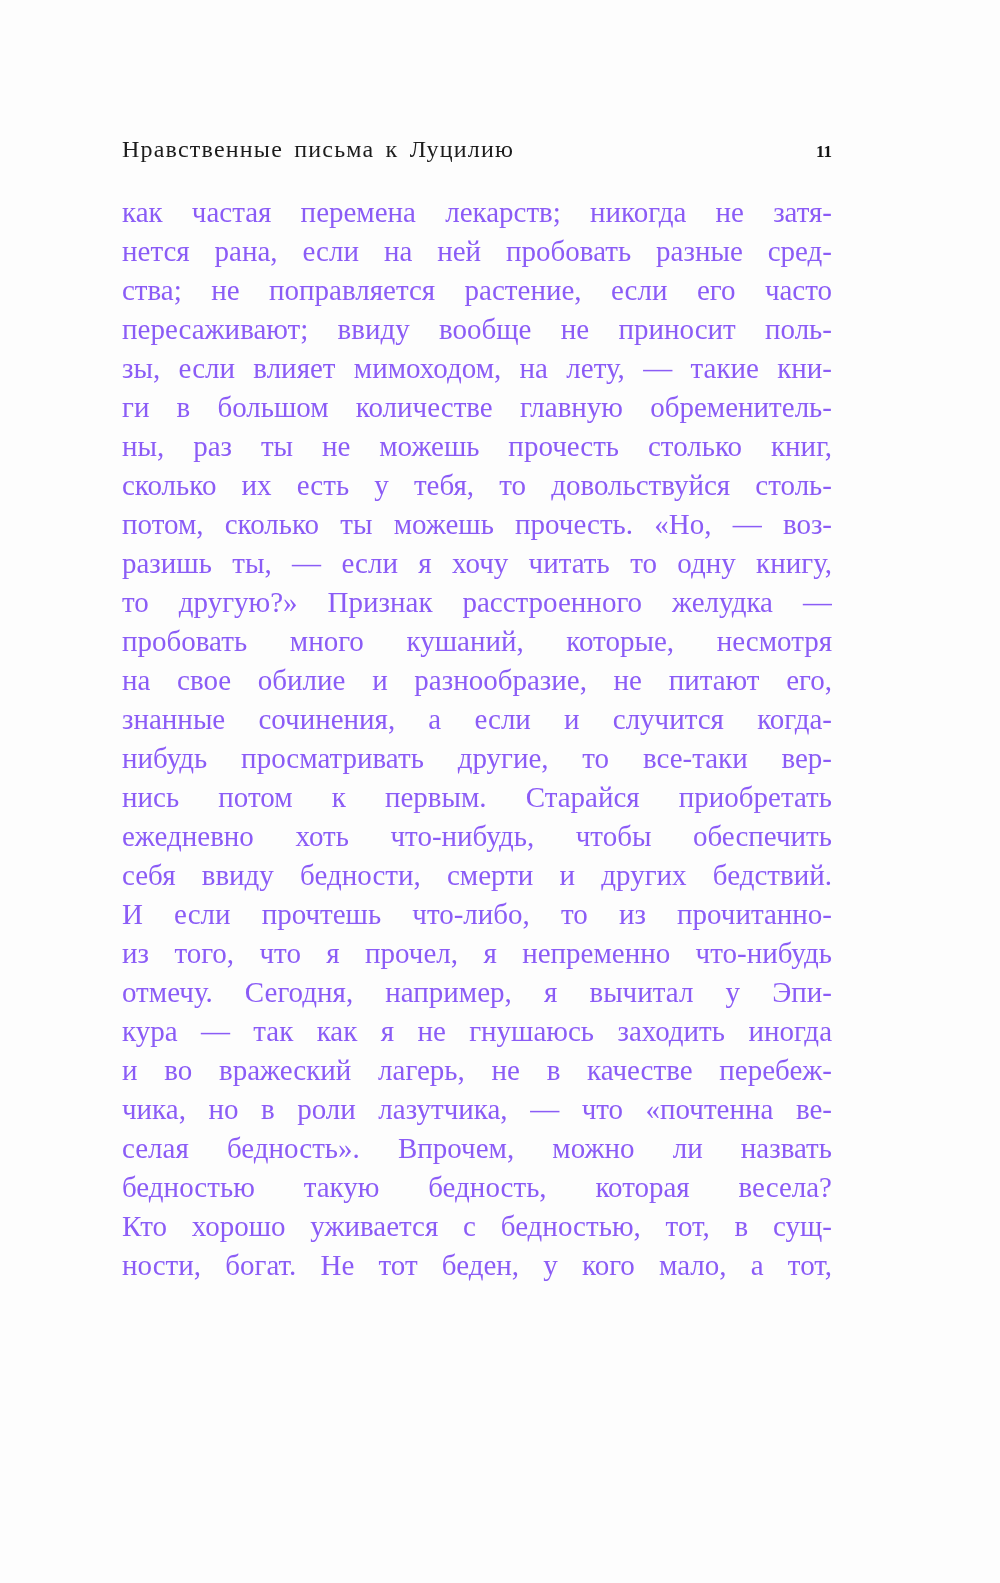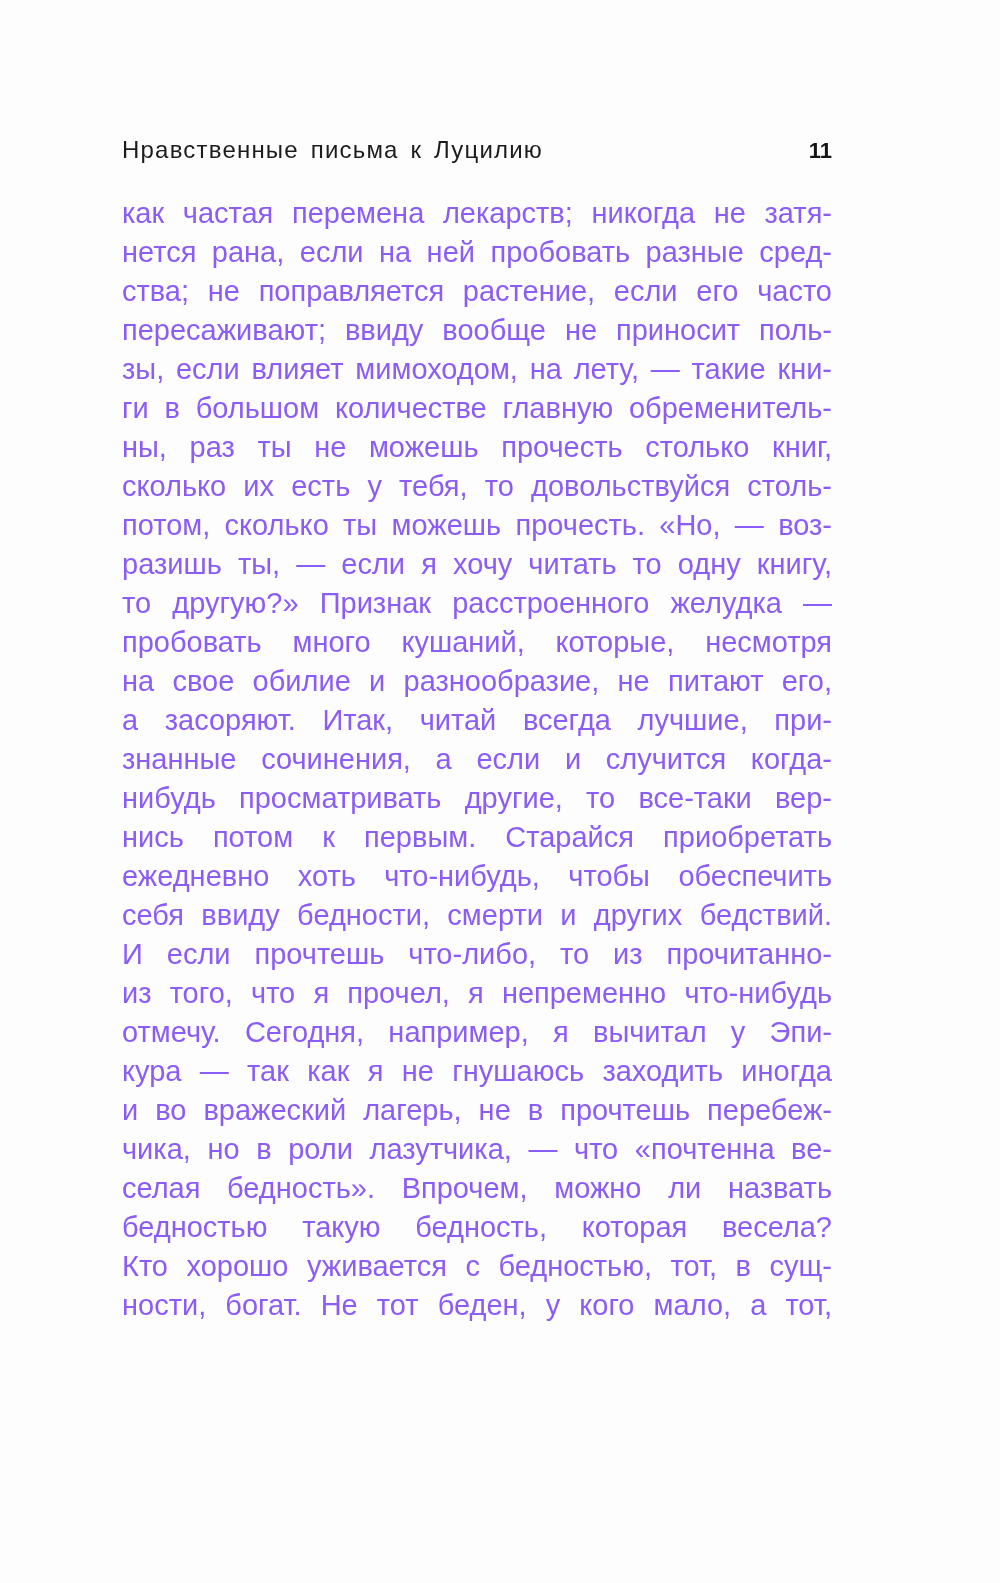--- a/index.html
+++ b/index.html
@@ -8,38 +8,38 @@
     background: #e9e9e9;
   }
   .page {
     position: relative;
     width: 1000px;
     height: 1583px;
     margin: 0 auto;
     background: #fdfdfd;
     box-sizing: border-box;
     padding: 136px 168px 0 122px;
-    font-family: Liberation Sans, sans-serif;
+    font-family: Liberation Serif, serif;
     color: #181818;
     overflow: hidden;
   }
   .running-head {
     display: flex;
     justify-content: space-between;
     align-items: baseline;
     margin-bottom: 30px;
   }
   .running-title {
     font-size: 24px;
     letter-spacing: 1.2px;
     word-spacing: 4px;
     color: #1c1c1c;
   }
   .page-number {
-    font-size: 22px;
+    font-size: 17px;
     font-weight: bold;
     color: #141414;
   }
   .body-text {
     font-size: 29px;
     line-height: 39px;
     color: #8b5cf6;
   }
   .line {
     text-align: justify;
@@ -66,31 +66,30 @@
     <div class="line">пересаживают; ввиду вообще не приносит поль-</div>
     <div class="line">зы, если влияет мимоходом, на лету, — такие кни-</div>
     <div class="line">ги в большом количестве главную обременитель-</div>
     <div class="line">ны, раз ты не можешь прочесть столько книг,</div>
     <div class="line">сколько их есть у тебя, то довольствуйся столь-</div>
     <div class="line">потом, сколько ты можешь прочесть. «Но, — воз-</div>
     <div class="line">разишь ты, — если я хочу читать то одну книгу,</div>
     <div class="line">то другую?» Признак расстроенного желудка —</div>
     <div class="line">пробовать много кушаний, которые, несмотря</div>
     <div class="line">на свое обилие и разнообразие, не питают его,</div>
-    <div class="line">а засоряют. Итак, читай всегда лучшие, при-</div>
     <div class="line">знанные сочинения, а если и случится когда-</div>
     <div class="line">нибудь просматривать другие, то все-таки вер-</div>
     <div class="line">нись потом к первым. Старайся приобретать</div>
     <div class="line">ежедневно хоть что-нибудь, чтобы обеспечить</div>
     <div class="line">себя ввиду бедности, смерти и других бедствий.</div>
     <div class="line">И если прочтешь что-либо, то из прочитанно-</div>
     <div class="line">из того, что я прочел, я непременно что-нибудь</div>
     <div class="line">отмечу. Сегодня, например, я вычитал у Эпи-</div>
     <div class="line">кура — так как я не гнушаюсь заходить иногда</div>
-    <div class="line">и во вражеский лагерь, не в прочтешь перебеж-</div>
+    <div class="line">и во вражеский лагерь, не в качестве перебеж-</div>
     <div class="line">чика, но в роли лазутчика, — что «почтенна ве-</div>
     <div class="line">селая бедность». Впрочем, можно ли назвать</div>
     <div class="line">бедностью такую бедность, которая весела?</div>
     <div class="line">Кто хорошо уживается с бедностью, тот, в сущ-</div>
     <div class="line">ности, богат. Не тот беден, у кого мало, а тот,</div>
   </div>
 
 </div>
 
 </body></html>

